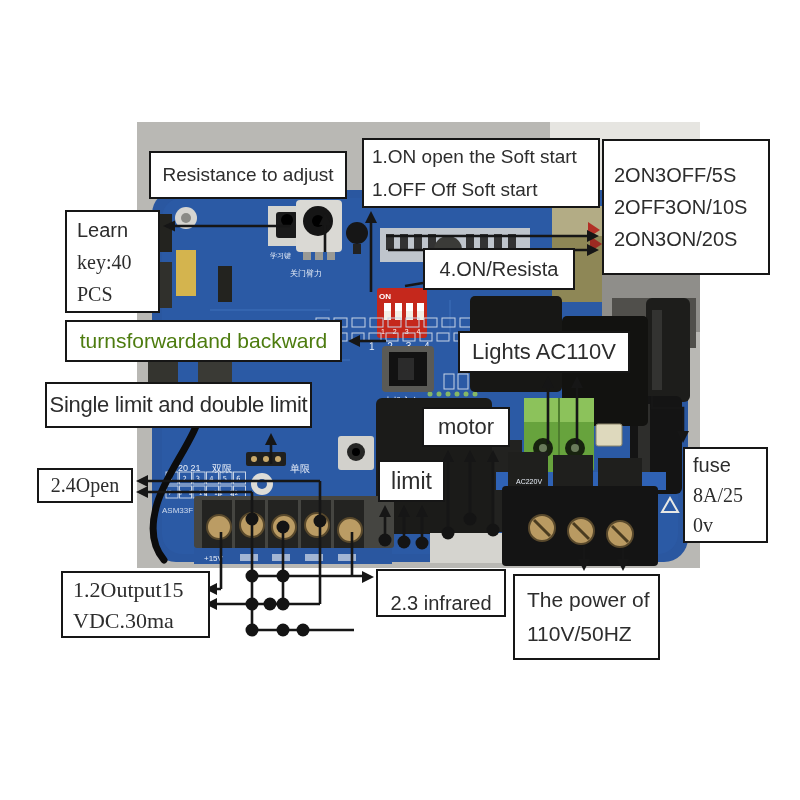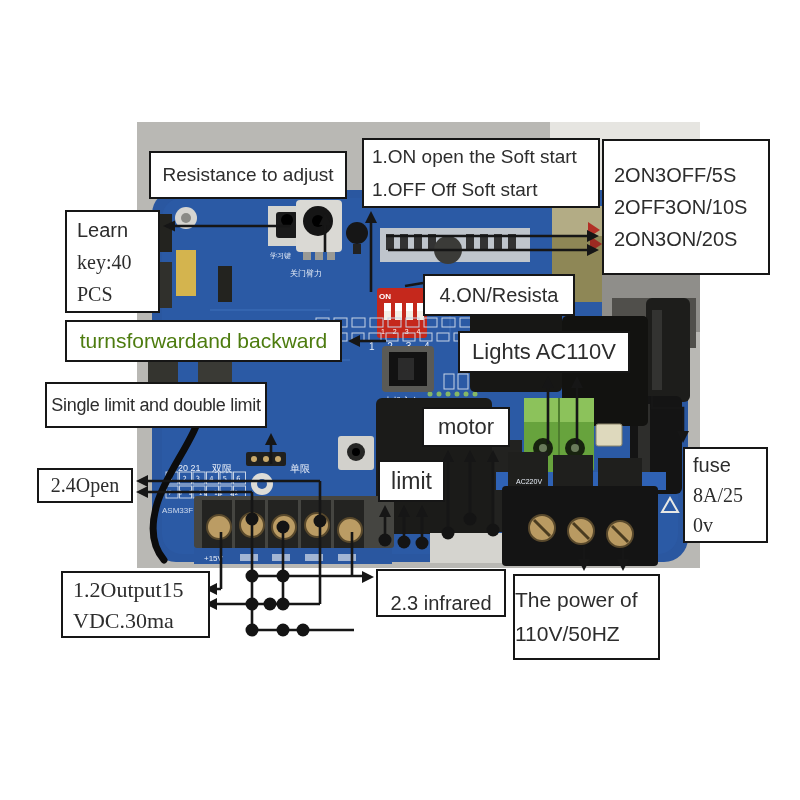--- a/index.html
+++ b/index.html
@@ -8,32 +8,32 @@
   #board-svg{position:absolute;left:0;top:0;}
   .co{position:absolute;background:#fff;border:2px solid #161616;box-sizing:border-box;
       display:flex;flex-direction:column;justify-content:center;color:#2d2d2d;z-index:5;}
   .co .l{display:block;white-space:nowrap;}
   .center{align-items:center;text-align:center;}
   .serif{font-family:"Liberation Serif",serif;}
   #b-res{left:125px;top:151px;width:198px;height:48px;font-size:19px;margin-left:24px;}
   #b-learn{left:65px;top:210px;width:95px;height:103px;font-size:20px;padding-left:10px;line-height:32px;}
   #b-soft{left:362px;top:138px;width:238px;height:70px;font-size:19px;padding-left:8px;line-height:33px;}
   #b-auto{left:602px;top:139px;width:168px;height:136px;font-size:20px;padding-left:10px;line-height:32px;}
-  #b-resista{left:423px;top:274px;width:152px;height:42px;font-size:20px;justify-content:center;}
+  #b-resista{left:423px;top:248px;width:152px;height:42px;font-size:20px;justify-content:center;}
   #b-turns{left:65px;top:320px;width:277px;height:42px;font-size:21px;color:#4d7c0f;}
-  #b-single{left:45px;top:382px;width:222px;height:46px;font-size:18px;letter-spacing:-0.3px;}
+  #b-single{left:45px;top:382px;width:267px;height:46px;font-size:22px;letter-spacing:-0.3px;}
   #b-open{left:37px;top:468px;width:96px;height:35px;font-size:20px;}
   #b-lights{left:458px;top:331px;width:172px;height:42px;font-size:22px;}
   #b-motor{left:422px;top:407px;width:88px;height:40px;font-size:22px;}
   #b-limit{left:378px;top:460px;width:67px;height:42px;font-size:23px;}
   #b-fuse{left:683px;top:447px;width:85px;height:96px;font-size:20px;padding-left:8px;line-height:30px;}
   #b-output{left:61px;top:571px;width:149px;height:67px;font-size:22px;padding-left:10px;line-height:31px;}
   #b-infra{left:376px;top:569px;width:130px;height:48px;font-size:20px;justify-content:flex-end;}
   #b-cycle{left:353px;top:621px;width:107px;height:37px;font-size:20px;}
-  #b-power{left:513px;top:574px;width:147px;height:86px;font-size:21px;line-height:34px;}
+  #b-power{left:513px;top:574px;width:147px;height:86px;font-size:21px;padding-left:12px;line-height:34px;}
 </style>
 </head>
 <body>
 
 <div class="scene">
 
 <svg id="board-svg" width="800" height="800" viewBox="0 0 800 800">
 
   <g>
     <rect x="137" y="122" width="563" height="446" fill="#b9b8b4"></rect>

